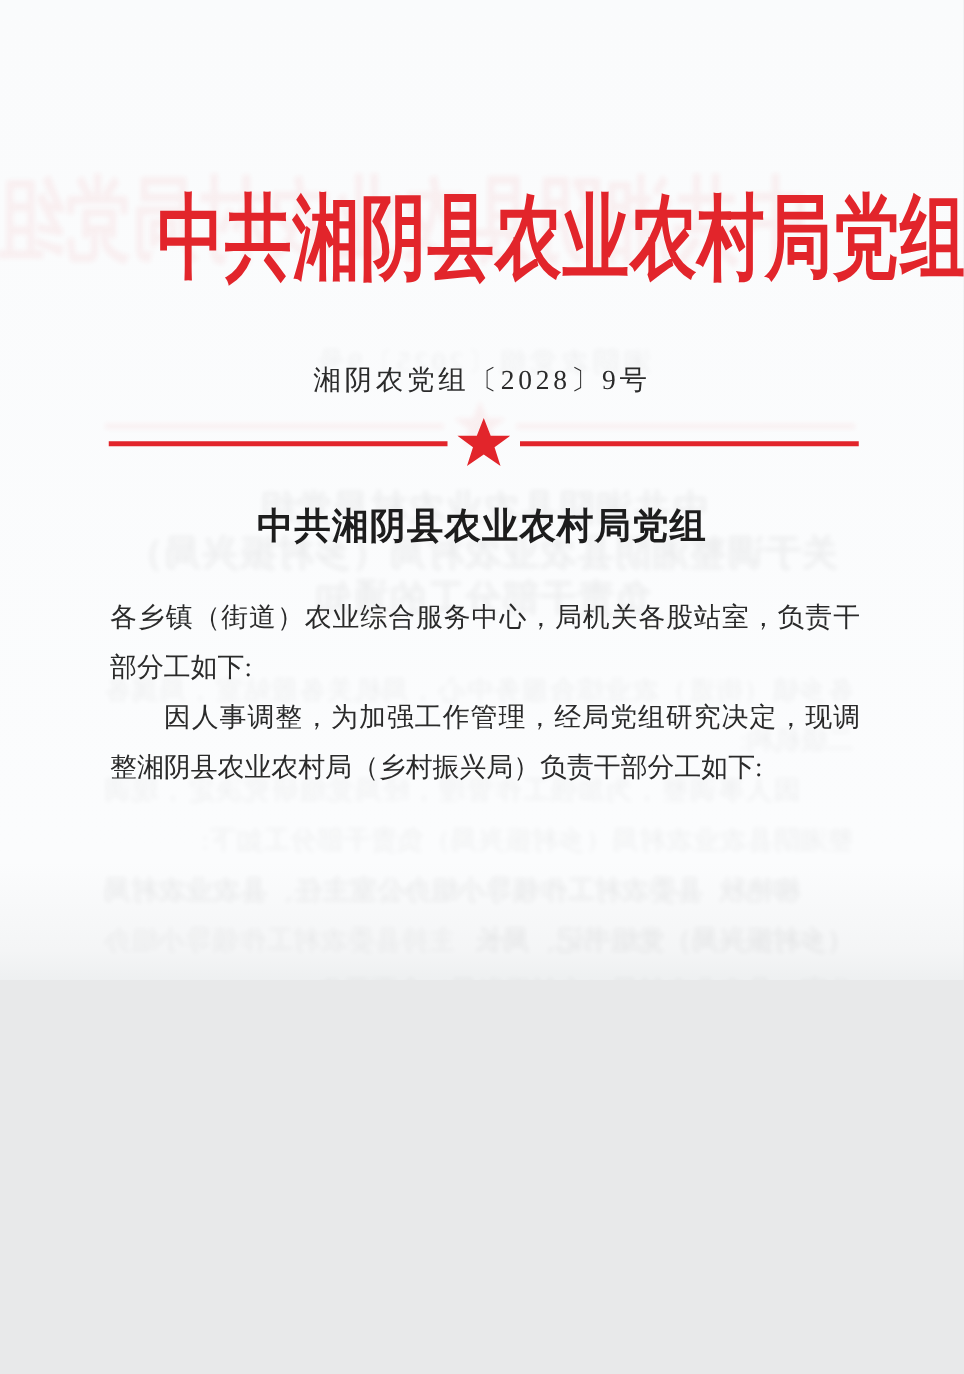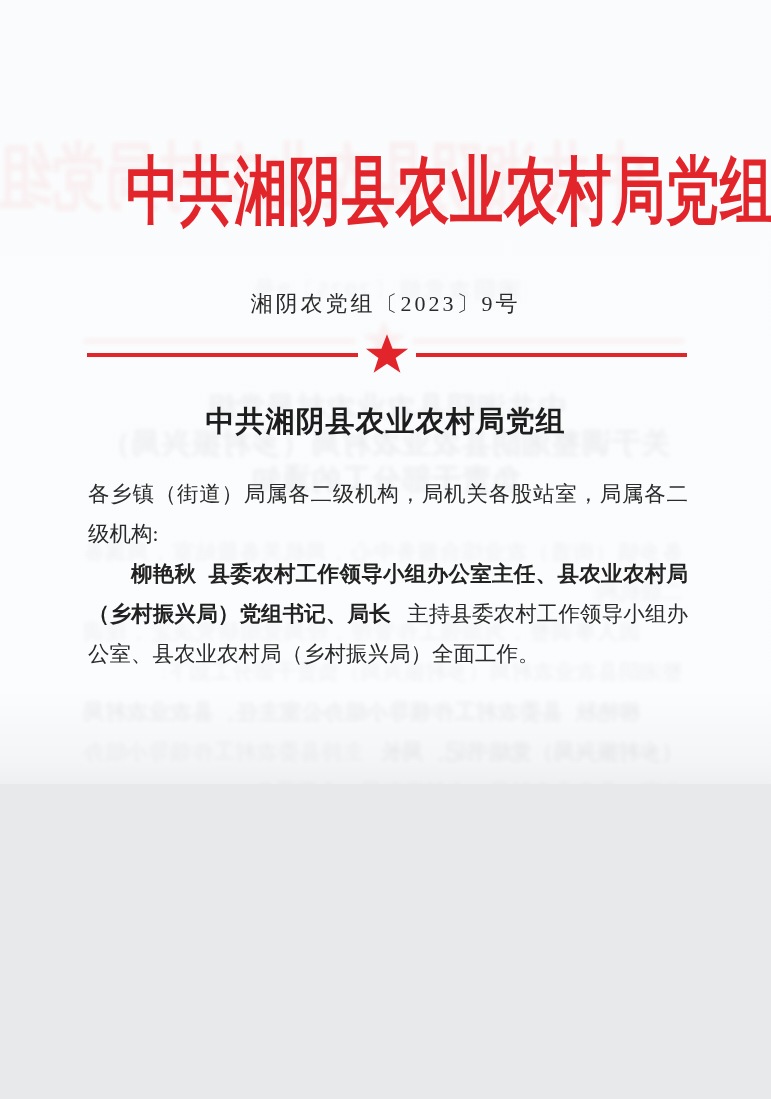--- a/index.html
+++ b/index.html
@@ -88,42 +88,40 @@
 </head>
 <body>
 
 <div class="sheet">
   <div class="sheet-content">
 
     <div class="org-title-wrap">
       <span class="org-title-inner">中共湘阴县农业农村局党组</span>
     </div>
 
-    <div class="doc-number">湘阴农党组〔2023〕9号</div>
+    <div class="doc-number">湘阴农党组〔2028〕9号</div>
 
     <div class="divider">
       <div class="rule"></div>
       <div class="star-box">
         <svg viewBox="0 0 24 24" aria-hidden="true">
           <polygon points="12,1.2 14.9,8.7 23,8.7 16.5,13.5 19,21.3 12,16.5 5,21.3 7.5,13.5 1,8.7 9.1,8.7" fill="#e2252b"></polygon>
         </svg>
       </div>
       <div class="rule"></div>
     </div>
 
     <div class="doc-title">
       <div>中共湘阴县农业农村局党组</div>
     </div>
 
     <div class="body-text">
-      <p>各乡镇（街道）局属各二级机构，局机关各股站室，局属各二级机构:</p>
+      <p>各乡镇（街道）农业综合服务中心，局机关各股站室，负责干部分工如下:</p>
+      <p class="indent">因人事调整，为加强工作管理，经局党组研究决定，现调整湘阴县农业农村局（乡村振兴局）负责干部分工如下:</p>
 
-      <p class="indent">
-        <span class="bold">柳艳秋</span><span class="gap-sm"></span><span class="bold">县委农村工作领导小组办公室主任、县农业农村局（乡村振兴局）党组书记、局长</span><span class="gap-md"></span><span>主持县委农村工作领导小组办公室、县农业农村局（乡村振兴局）全面工作。</span>
-      </p>
 
     </div>
 
   </div>
 <div class="bleed-layer" aria-hidden="true">
 
     <div class="org-title-wrap">
       <span class="org-title-inner">中共湘阴县农业农村局党组</span>
     </div>
 

